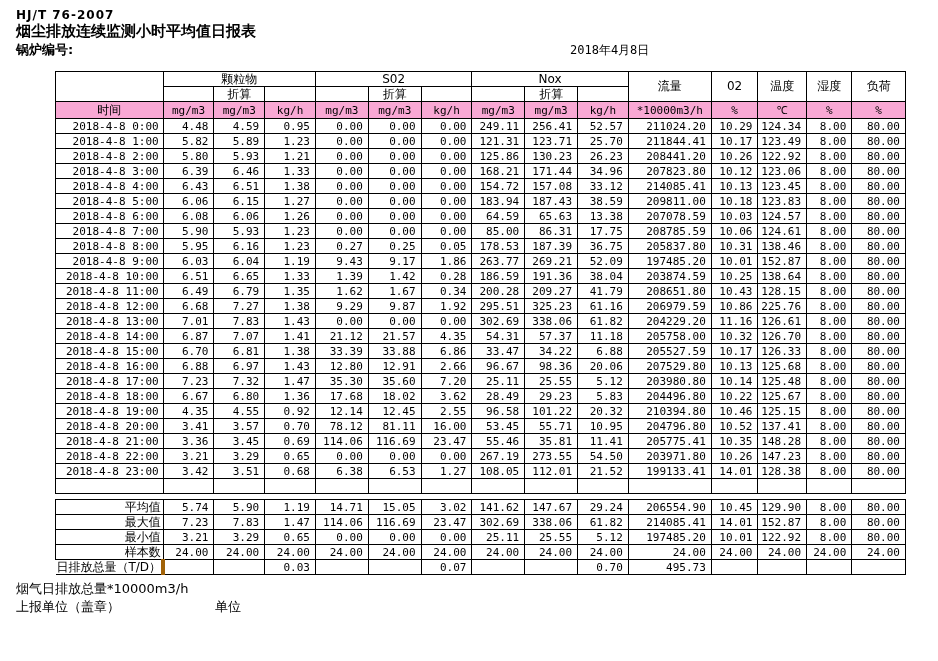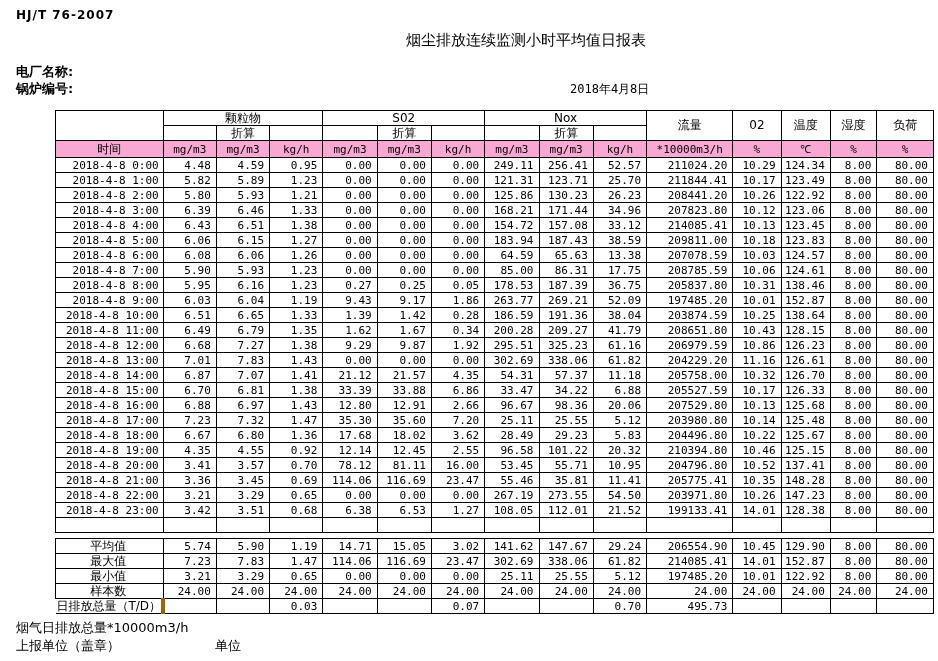--- a/index.html
+++ b/index.html
@@ -1,53 +1,52 @@
 <!DOCTYPE html>
 <html><head>
 <meta charset="utf-8">
 <style>
   * { margin:0; padding:0; box-sizing:border-box; }
   html,body { background:#fff; }
   body { width:938px; height:661px; color:#000; font-family:"DejaVu Sans", sans-serif; overflow:hidden; }
-  .page { position:relative; width:938px; height:661px; padding:8px 4px 0 16px; }
+  .page { position:relative; width:938px; height:661px; padding:8px 32px 0 16px; }
 
   .std { font-weight:bold; font-size:12px; letter-spacing:1px; font-family:"DejaVu Sans", sans-serif; }
-  .title { width:630px; text-align:right; font-weight:normal; font-size:15px; margin-top:9px; }
+  .title { width:630px; text-align:left; font-weight:bold; font-size:15px; }
   .meta { font-weight:bold; font-size:13px; line-height:17px; }
   .meta-first { margin-top:13px; }
   .meta-row { position:relative; }
   .date { position:absolute; left:554px; top:1px; font-weight:normal; font-size:12px; font-family:"DejaVu Sans Mono", monospace; }
 
   table { border-collapse:collapse; table-layout:fixed; margin-top:13px; font-family:"DejaVu Sans Mono", monospace; font-size:11px;margin-left:39px; }
   td { height:15px; line-height:13px; overflow:hidden; white-space:nowrap; }
   .b { border:1px solid #000; }
   .c { text-align:center; }
   .n { text-align:right; padding-right:5px; }
   .tm { text-align:right; padding-right:4px; }
   .lbl { text-align:right; padding-right:2px; }
-  .cjk { font-family:"DejaVu Sans", sans-serif; font-size:12px;text-align:center; }
+  .cjk { font-family:"DejaVu Sans", sans-serif; font-size:12px; }
   .hr td { font-family:"DejaVu Sans", sans-serif; font-size:12px; }
   .hg td { background:#f9a8d4; height:17px; }
   .hg .cjk-h { font-family:"DejaVu Sans", sans-serif; font-size:12px; }
   .spacer td { border:none; height:6px; background:#fff; }
   .total-lbl { border-bottom:1px solid #000; border-right:4px solid #a16207; border-top:1px solid #000; text-align:left; padding-left:1px; }
 
   .footer { margin-top:5px; font-size:13px; line-height:18px; }
   .footer-row { position:relative; }
   .unit { position:absolute; left:199px; top:0; }
 </style>
 </head>
 <body>
 
 <div class="page">
 
   <div class="std">HJ/T  76-2007</div>
   <div class="title">烟尘排放连续监测小时平均值日报表</div>
 
-  <div class="meta meta-first">电厂名称:</div>
   <div class="meta meta-row">
     <span>锅炉编号:</span>
     <span class="date">2018年4月8日</span>
   </div>
 
   <table>
     <colgroup>
       <col style="width:104px">
       <col style="width:56px">
         <col style="width:56px">
@@ -316,21 +315,21 @@
           <td class="n b">7.27</td>
           <td class="n b">1.38</td>
           <td class="n b">9.29</td>
           <td class="n b">9.87</td>
           <td class="n b">1.92</td>
           <td class="n b">295.51</td>
           <td class="n b">325.23</td>
           <td class="n b">61.16</td>
           <td class="n b">206979.59</td>
           <td class="n b">10.86</td>
-          <td class="n b">126.23</td>
+          <td class="n b">225.76</td>
           <td class="n b">8.00</td>
           <td class="n b">80.00</td>
         </tr>
         <tr>
           <td class="tm b">2018-4-8 13:00</td>
           <td class="n b">7.01</td>
           <td class="n b">7.83</td>
           <td class="n b">1.43</td>
           <td class="n b">0.00</td>
           <td class="n b">0.00</td>

